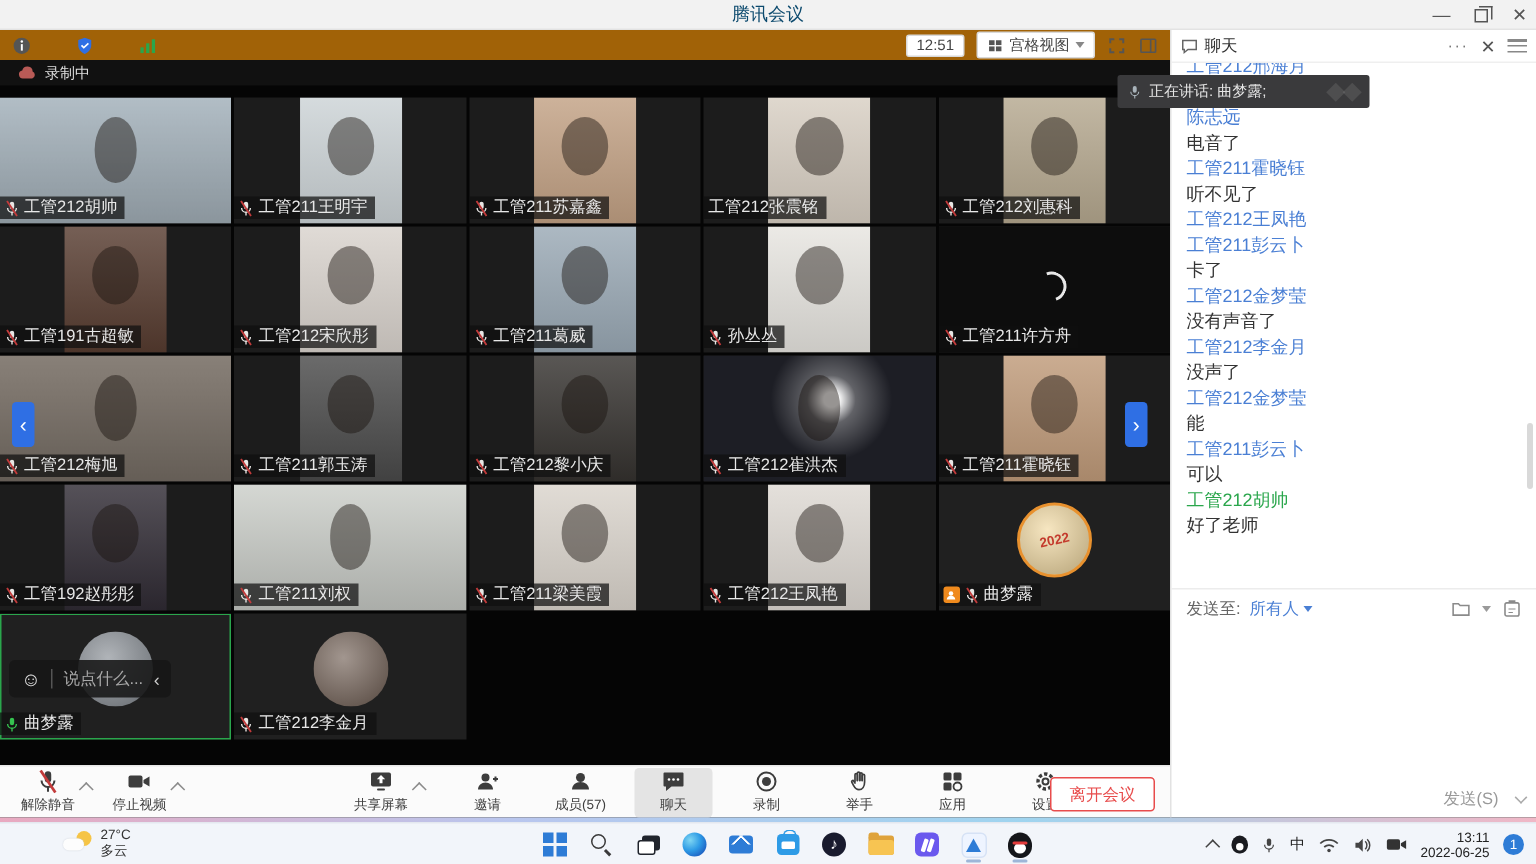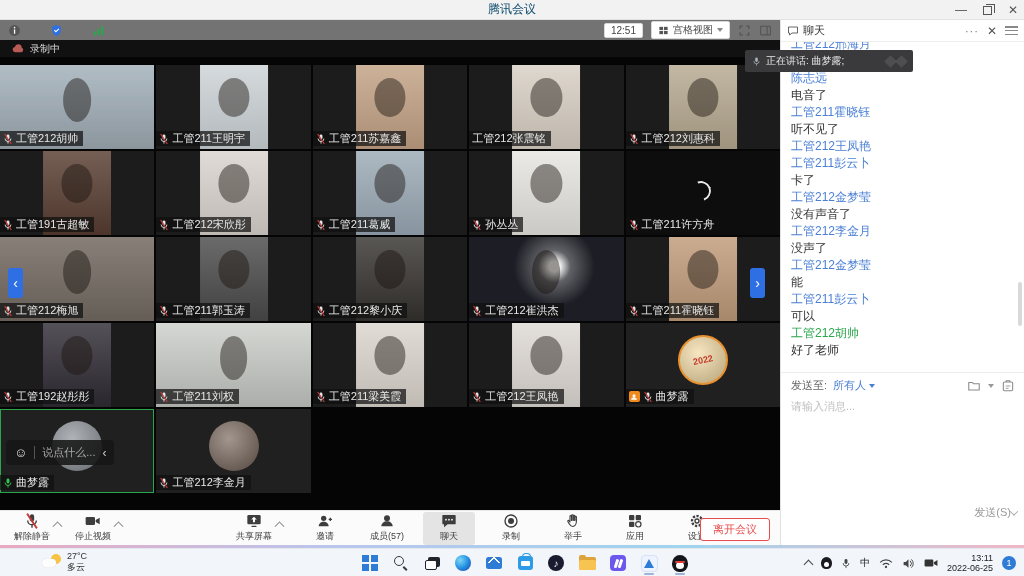--- a/index.html
+++ b/index.html
@@ -8,21 +8,21 @@
 
   
   #titlebar { position:absolute; left:0; top:0; width:1024px; height:20px; background:#f2f2f2; display:flex; align-items:center; justify-content:center; border-bottom:1px solid #e3e3e3; }
   #titlebar .t { font-size:12px; color:#0c4a6e; }
   .win-ctrls { position:absolute; right:6px; top:0; height:20px; display:flex; align-items:center; gap:16px; }
   .win-ctrls .wc { font-size:12px; color:#555; cursor:default; line-height:20px; }
   .wc-restore { width:9px; height:9px; border:1px solid #555; position:relative; }
   .wc-restore:before { content:""; position:absolute; left:2px; top:-3px; width:8px; height:8px; border:1px solid #555; border-bottom:none; border-left:none; }
 
   
-  #meet-topbar { position:absolute; left:0; top:20px; width:780px; height:20px; background:#737373; display:flex; align-items:center; padding:0 8px;gap:22px; }
+  #meet-topbar { position:absolute; left:0; top:20px; width:780px; height:20px; background:#a16207; display:flex; align-items:center; padding:0 8px;gap:22px; }
   .status-ic { width:13px; height:13px; margin-right:7px; }
   .status-ic svg { width:100%; height:100%; display:block; }
   #topbar-right { margin-left:auto; display:flex; align-items:center; gap:8px; }
   .pill { border:1px solid #d9d9d9; border-radius:2px; font-size:10px; color:#444; padding:1px 6px; display:flex; align-items:center; gap:4px; background:#fff; }
   .mini-ic { width:11px; height:11px; display:inline-block; }
   .mini-ic svg { width:100%; height:100%; display:block; }
   .caret-down { width:0; height:0; border-left:3px solid transparent; border-right:3px solid transparent; border-top:4px solid #888; display:inline-block; }
 
   
   #video-area { position:absolute; left:0; top:40px; width:780px; height:505px; background:#050505; overflow:hidden; }
@@ -88,30 +88,30 @@
   .hamburger { width:13px; height:11px; display:flex; flex-direction:column; justify-content:space-between; padding:1px 0; }
   .hamburger i { height:1.5px; background:#888; display:block; }
 
   #chat-msgs { position:absolute; left:0; top:22px; width:244px; height:350px; overflow:hidden; padding:0 10px; }
   #chat-msgs .inner { margin-top:-6px; }
   .msg-sender { font-size:12px; line-height:17px; color:#4a7fd4; }
   .msg-sender.self { color:#2aa64c; }
   .msg-text { font-size:12px; line-height:17px; color:#333; min-height:17px; }
   #chat-scroll { position:absolute; right:2px; top:262px; width:4px; height:44px; background:#d9d9d9; border-radius:2px; }
 
-  #chat-footer { position:absolute; left:0; top:352px; width:244px; height:153px; border-top:1px solid #ececec; }
+  #chat-footer { position:absolute; left:0; top:372px; width:244px; height:153px; border-top:1px solid #ececec; }
   #send-to-row { display:flex; align-items:center; padding:5px 10px 2px; gap:6px; }
   #send-to-row .stl { font-size:11px; color:#666; }
   #send-to-row .stv { font-size:11px; color:#4a7fd4; display:flex; align-items:center; gap:3px; }
   #send-to-row .stv .caret-down { border-top-color:#4a7fd4; }
   #send-to-row .ficons { margin-left:auto; display:flex; align-items:center; gap:7px; }
   .f-ic { width:14px; height:14px; }
   .f-ic svg { width:100%; height:100%; display:block; }
   #chat-input { padding:4px 10px; font-size:11px; color:#c0c0c0; height:95px; }
-  #send-row { position:absolute; right:8px; bottom:5px; display:flex; align-items:center; gap:0; }
+  #send-row { position:absolute; right:8px; bottom:5px; display:flex; align-items:center; gap:12px; }
   #send-btn { font-size:11px; color:#999; }
   .caret-sm { width:6px; height:6px; border-right:1.5px solid #aaa; border-bottom:1.5px solid #aaa; transform:rotate(45deg) translate(-1px,-1px); }
 
   
   #sliver { position:absolute; left:0; top:545px; width:1024px; height:3px; background:linear-gradient(90deg,#e9a9c0,#b9c6ee,#9fd4ef,#f0b7c6); }
   #taskbar { position:absolute; left:0; top:548px; width:1024px; height:28px; background:#f2f5fa; border-top:1px solid #e4e8ef; }
   #weather { position:absolute; left:42px; top:2px; display:flex; align-items:center; gap:5px; }
   .w-ic { position:relative; width:20px; height:16px; }
   .w-sun { position:absolute; left:9px; top:0; width:10px; height:10px; border-radius:50%; background:#f6c445; }
   .w-cloud { position:absolute; left:0; top:5px; width:14px; height:8px; border-radius:5px; background:#fdfdfd; box-shadow:0 0 1px #c9cfd8; }
@@ -790,21 +790,20 @@
           <span class="caret-down" style="border-top-color:#9a9a9a"></span>
           <span class="f-ic">
               <svg viewBox="0 0 24 24" fill="none" stroke="#8a8a8a" stroke-width="1.8">
                 <rect x="4" y="5" width="16" height="15" rx="2"></rect>
                 <path d="M9 5V3h6v2"></path>
                 <path d="M8 12h8M8 16h5" stroke-width="1.4"></path>
               </svg>
             </span>
         </span>
       </div>
-      <div id="chat-input">请输入消息...</div>
       <div id="send-row">
         <span id="send-btn">发送(S)</span>
         <span class="caret-sm"></span>
       </div>
     </div>
   </div>
 
   <div id="sliver"></div>
   <div id="taskbar">
     <div id="weather">

